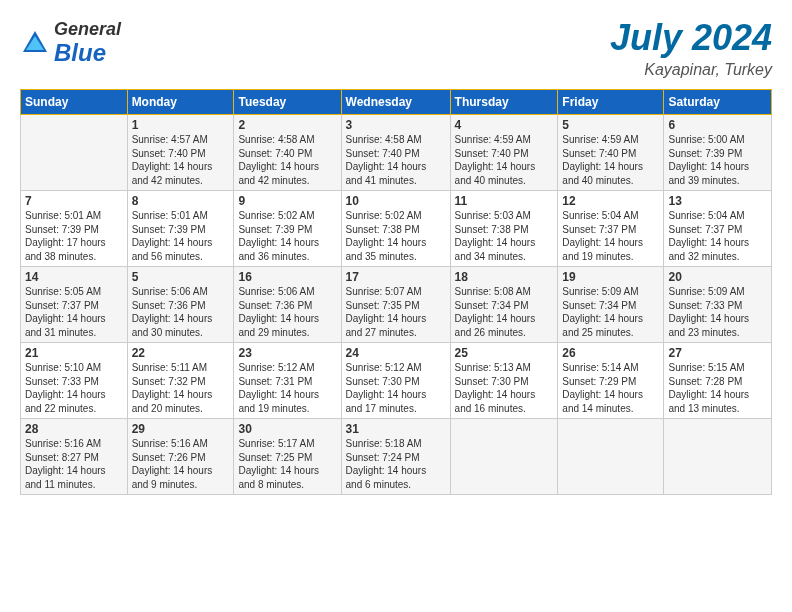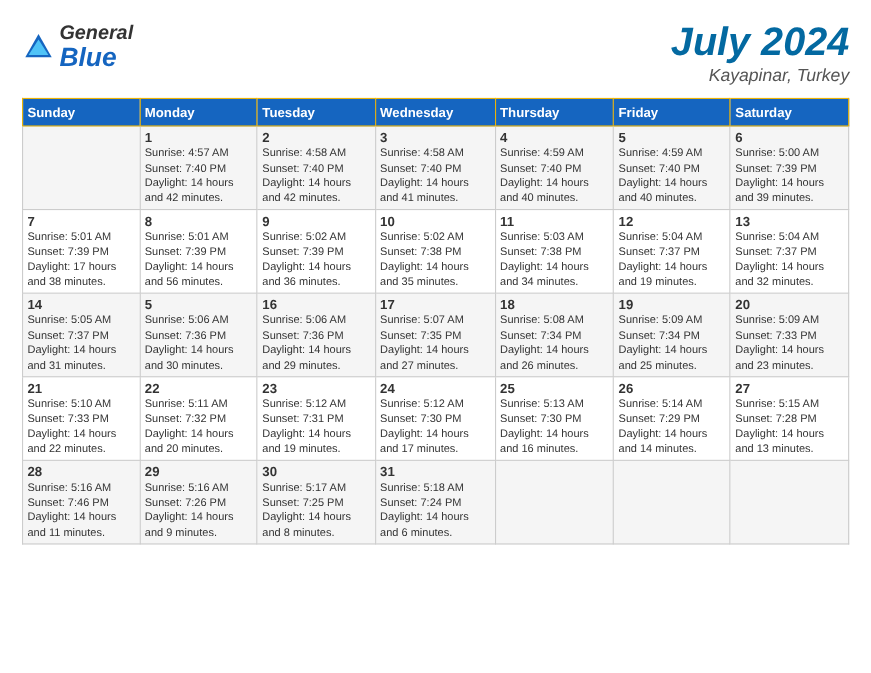--- a/index.html
+++ b/index.html
@@ -361,21 +361,21 @@
           <span>Sunset: 7:28 PM</span><br>
           <span>Daylight: 14 hours and 13 minutes.</span>
         </div>
       </td>
         </tr>
         <tr>
           <td>
         <span class="day-number">28</span>
         <div class="day-info">
           <span>Sunrise: 5:16 AM</span><br>
-          <span>Sunset: 7:46 PM</span><br>
+          <span>Sunset: 8:27 PM</span><br>
           <span>Daylight: 14 hours and 11 minutes.</span>
         </div>
       </td>
           <td>
         <span class="day-number">29</span>
         <div class="day-info">
           <span>Sunrise: 5:16 AM</span><br>
           <span>Sunset: 7:26 PM</span><br>
           <span>Daylight: 14 hours and 9 minutes.</span>
         </div>

